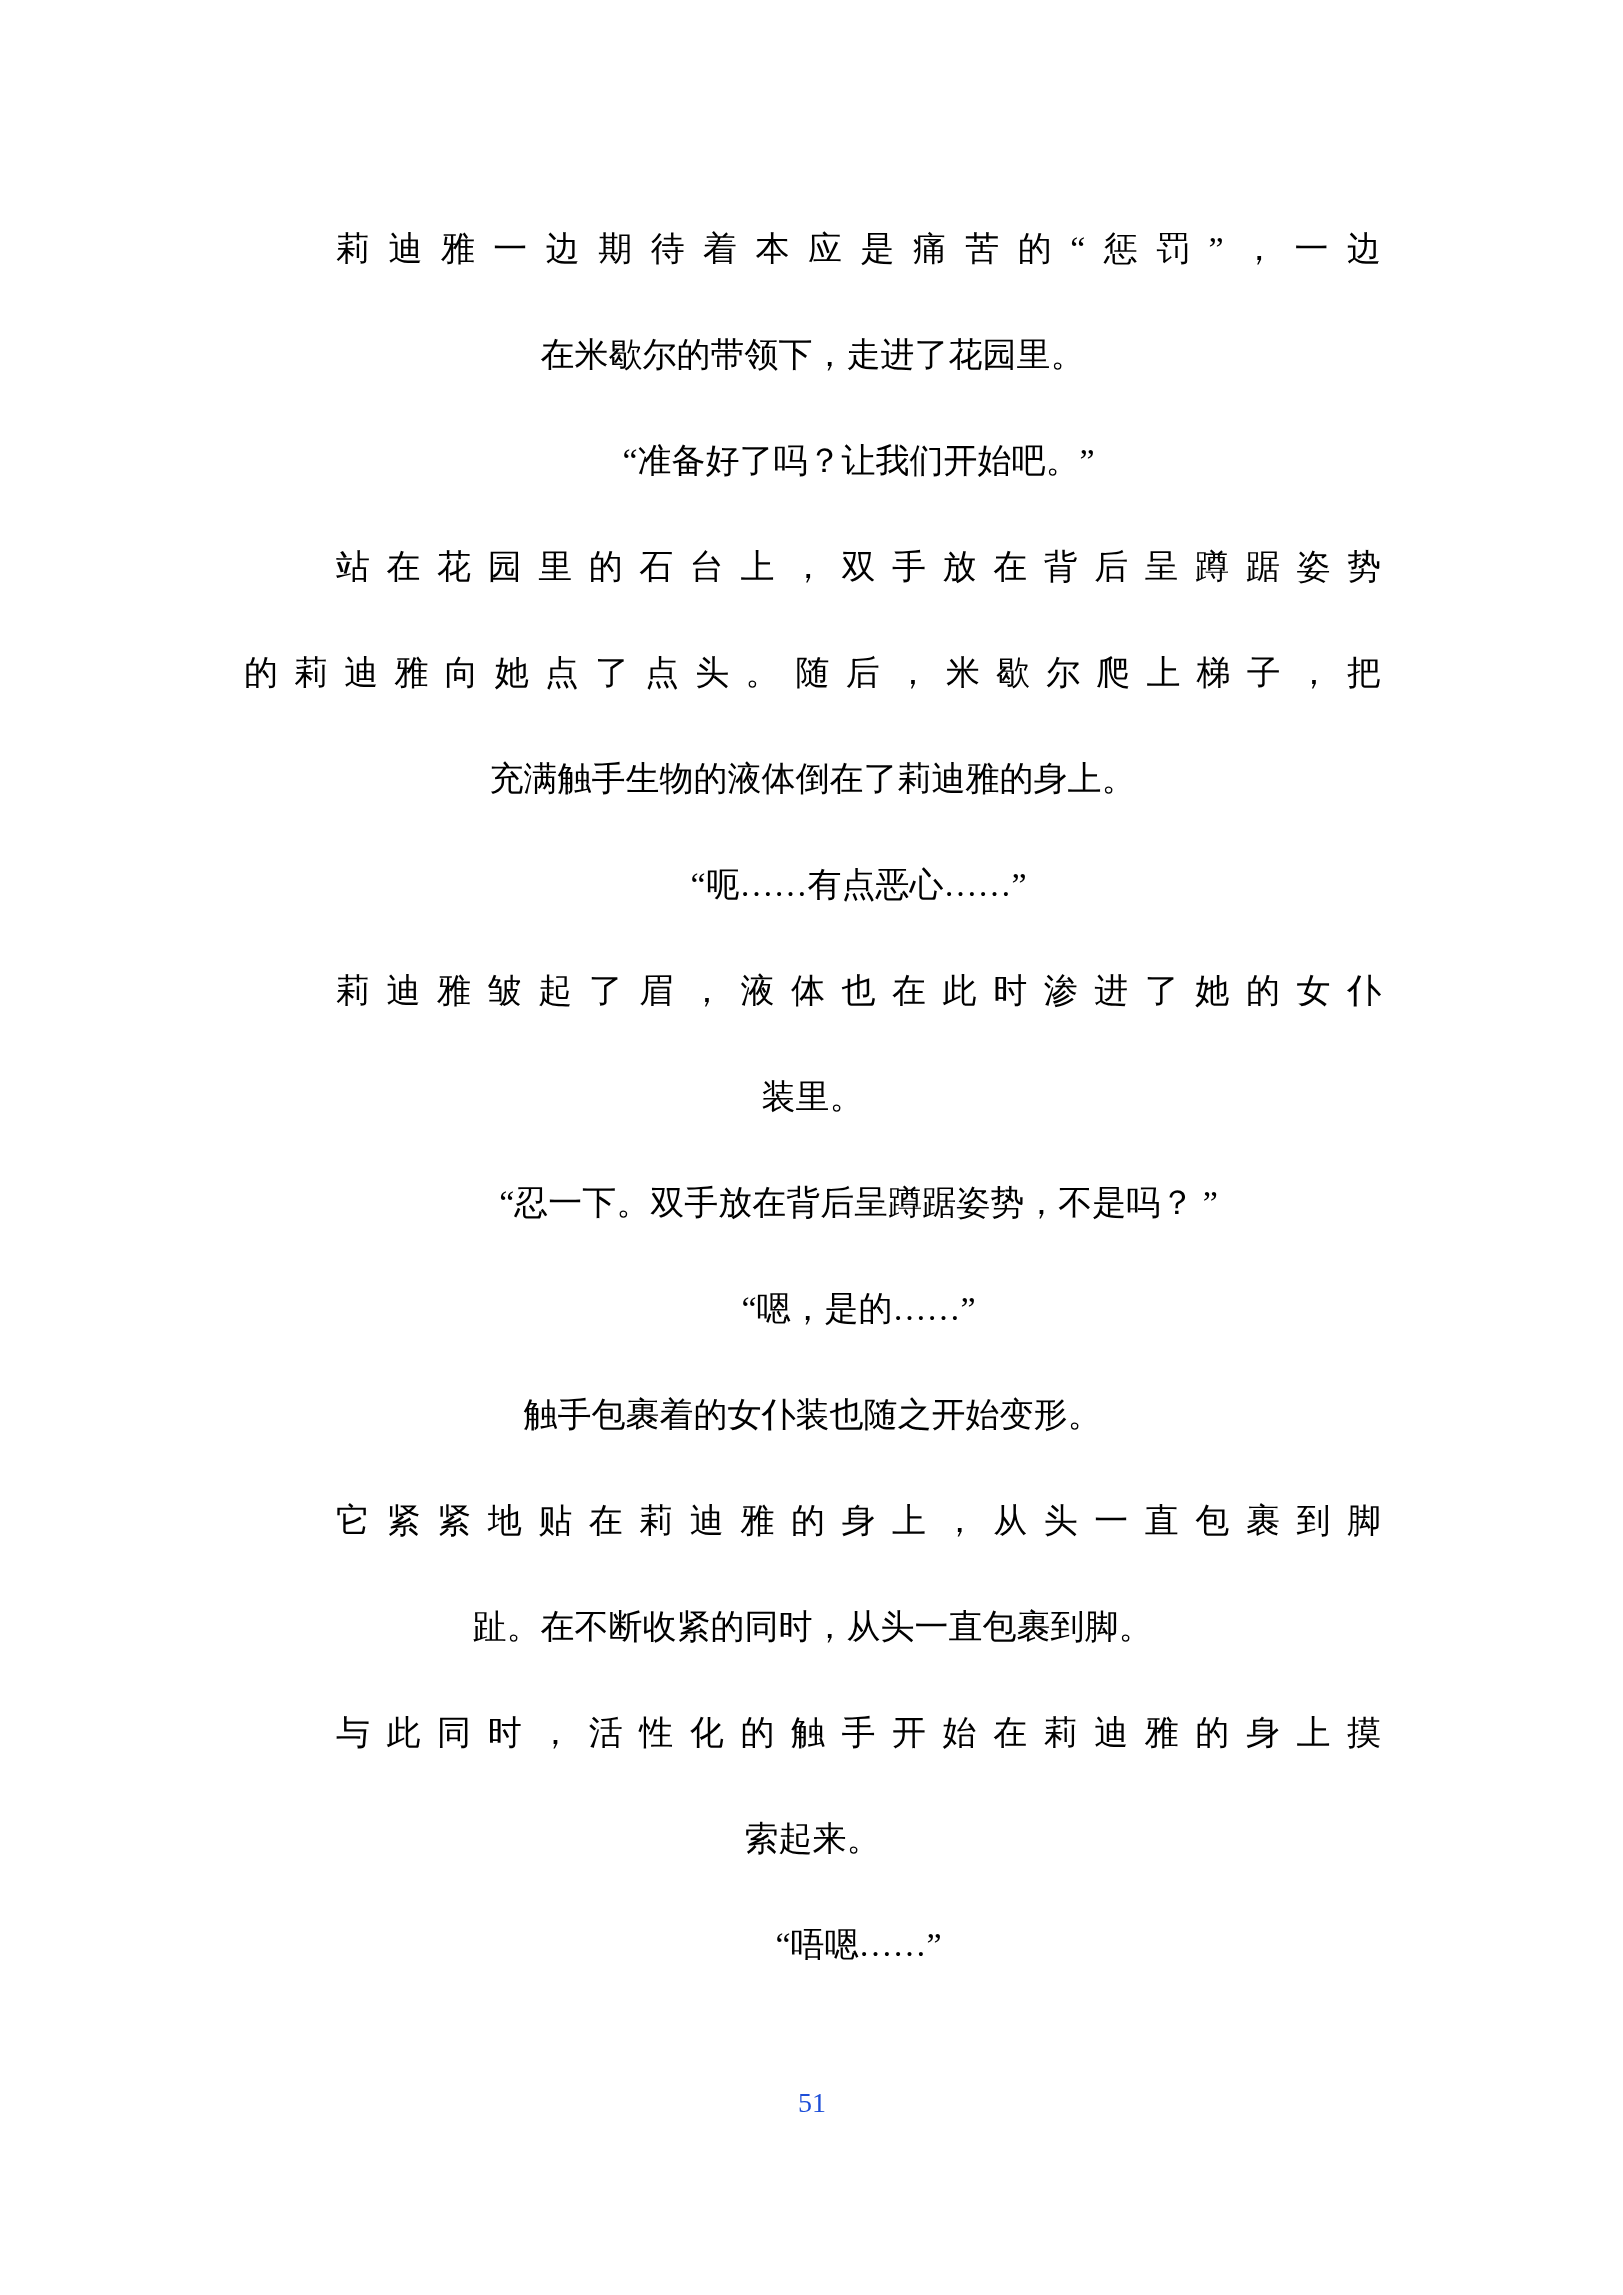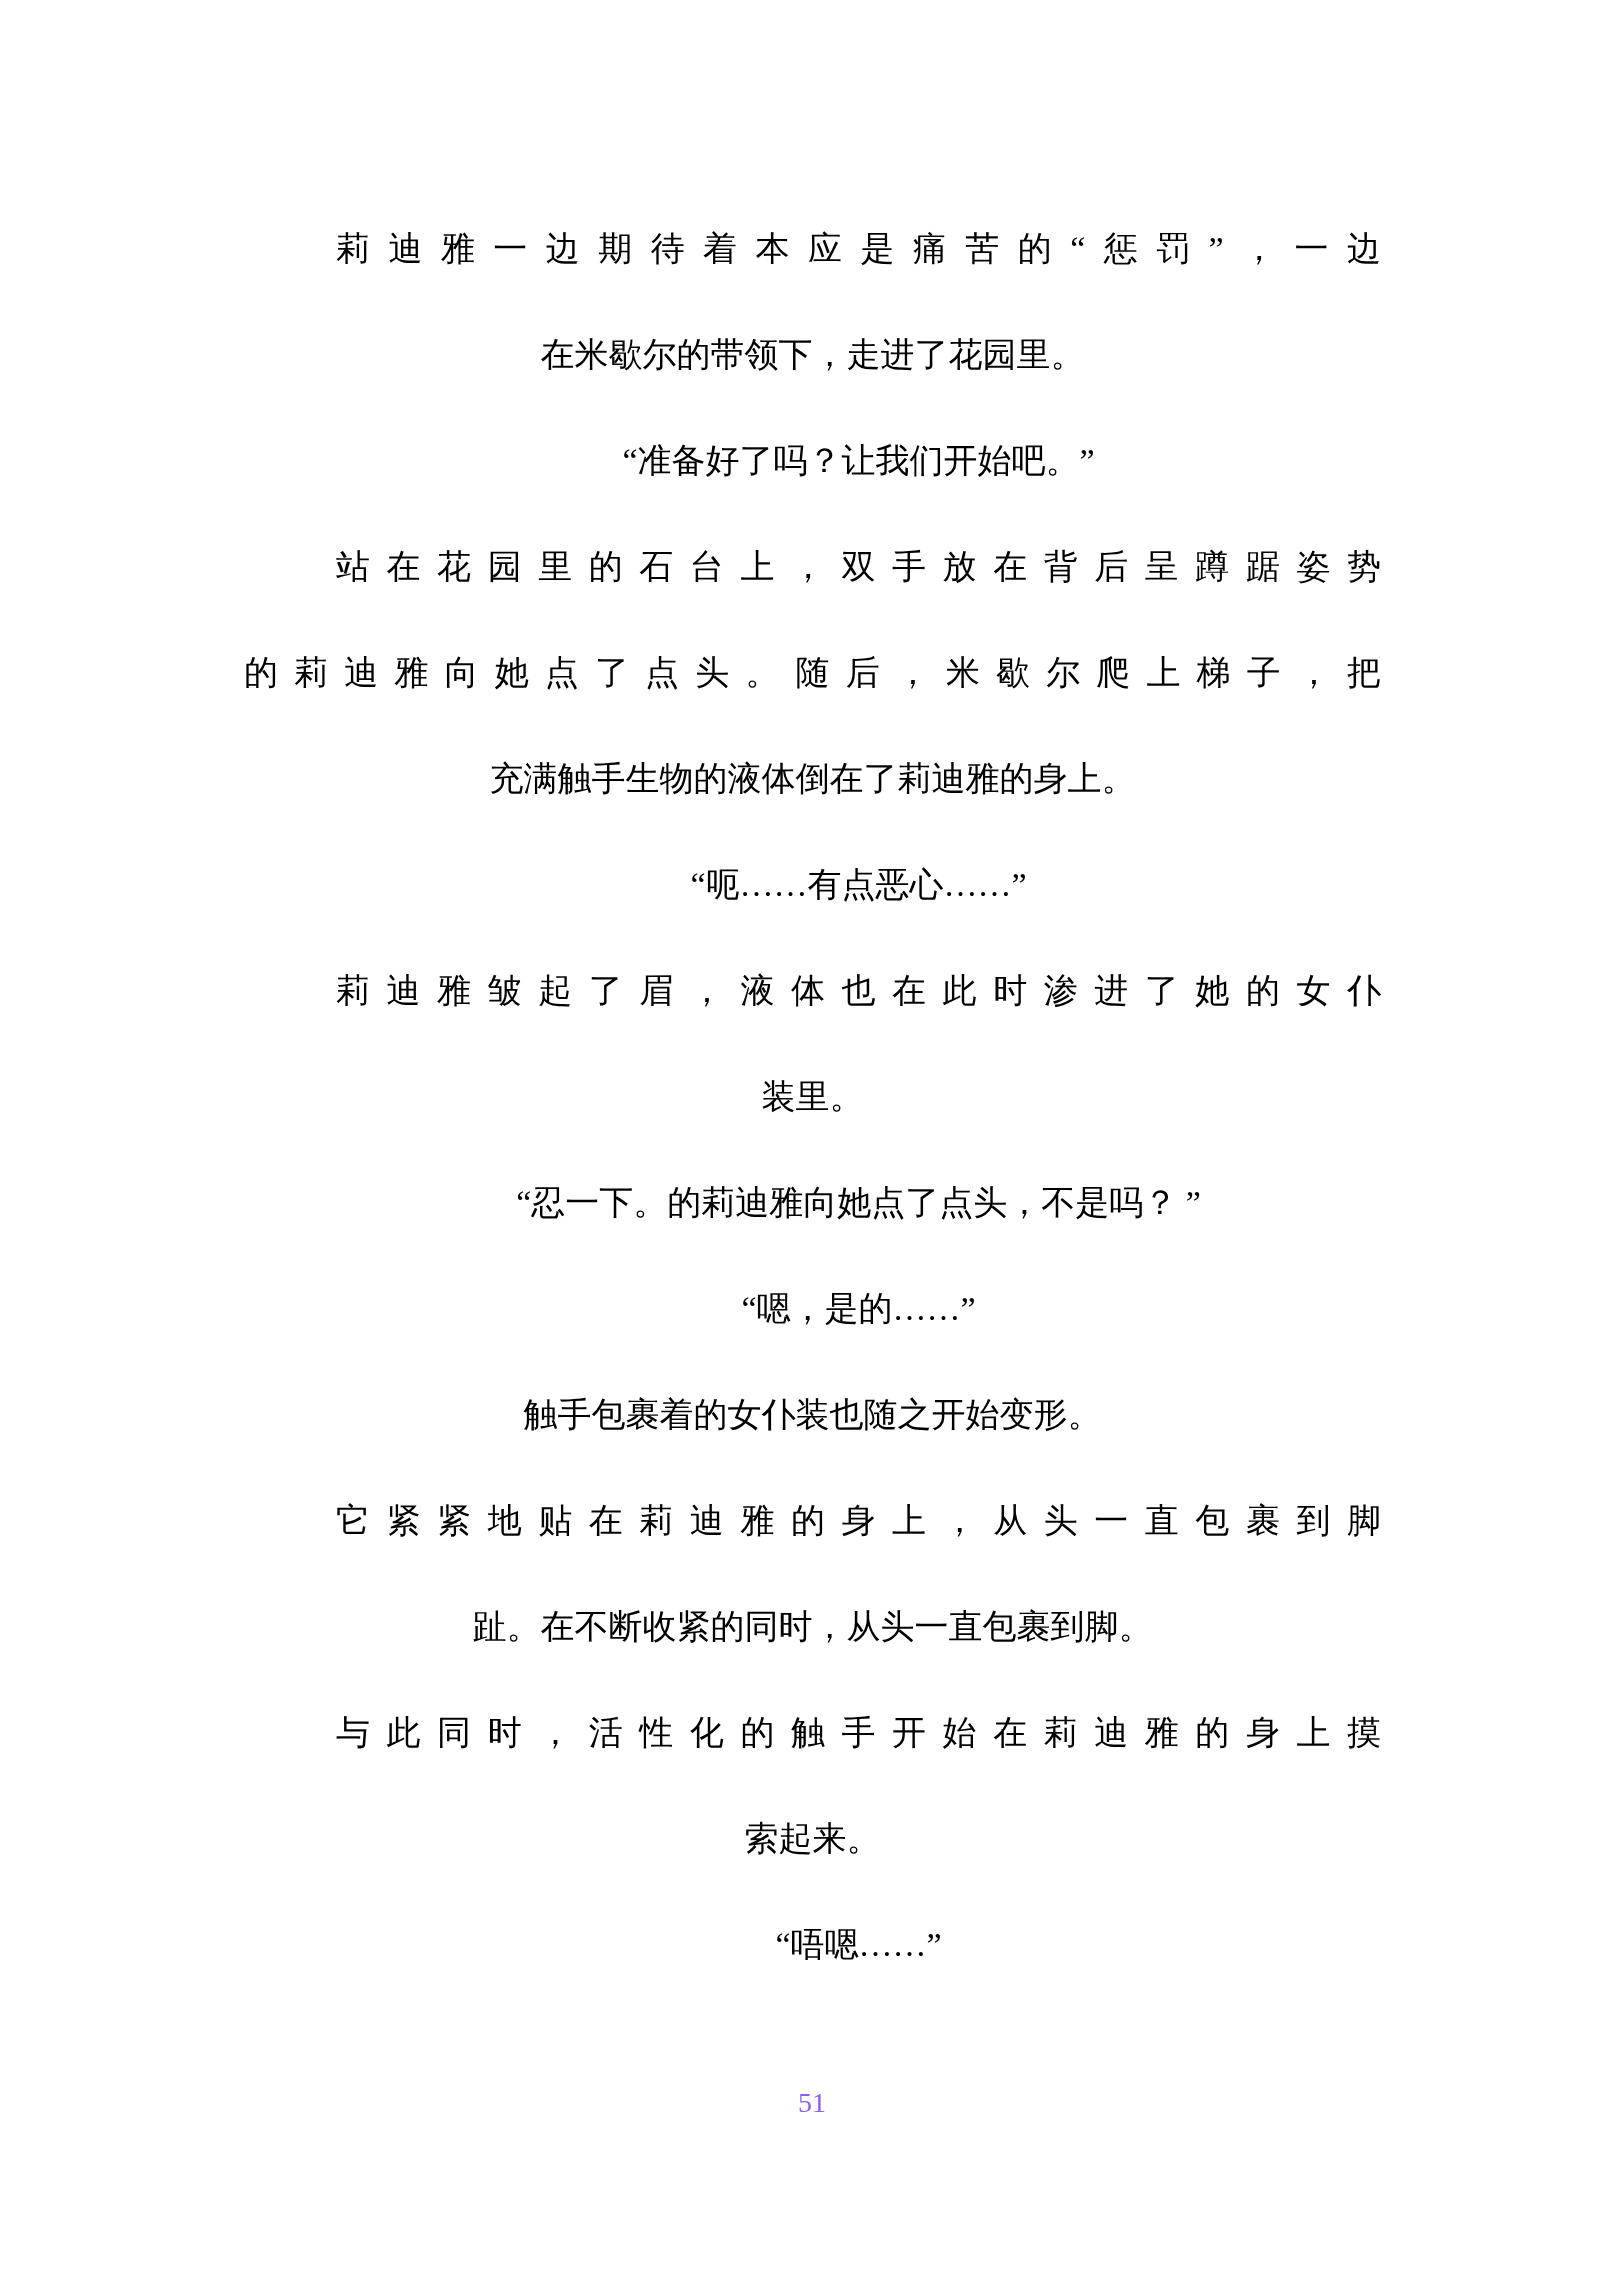--- a/index.html
+++ b/index.html
@@ -43,38 +43,38 @@
     text-align-last: justify;
   }
   .page-number {
     position: absolute;
     left: 0;
     top: 2087px;
     width: 100%;
     text-align: center;
     font-size: 28px;
     line-height: 32px;
-    color: #8b5cf6;
+    color: #1d4ed8;
   }
 </style>
 </head>
 <body>
 
 <div class="page">
   <div class="text-block" id="text-block">
       <div class="line indent justify">莉迪雅一边期待着本应是痛苦的“惩罚”，一边</div>
       <div class="line">在米歇尔的带领下，走进了花园里。</div>
       <div class="line indent">“准备好了吗？让我们开始吧。”</div>
       <div class="line indent justify">站在花园里的石台上，双手放在背后呈蹲踞姿势</div>
       <div class="line justify">的莉迪雅向她点了点头。随后，米歇尔爬上梯子，把</div>
       <div class="line">充满触手生物的液体倒在了莉迪雅的身上。</div>
       <div class="line indent">“呃……有点恶心……”</div>
       <div class="line indent justify">莉迪雅皱起了眉，液体也在此时渗进了她的女仆</div>
       <div class="line">装里。</div>
-      <div class="line indent">“忍一下。的莉迪雅向她点了点头，不是吗？ ”</div>
+      <div class="line indent">“忍一下。双手放在背后呈蹲踞姿势，不是吗？ ”</div>
       <div class="line indent">“嗯，是的……”</div>
       <div class="line">触手包裹着的女仆装也随之开始变形。</div>
       <div class="line indent justify">它紧紧地贴在莉迪雅的身上，从头一直包裹到脚</div>
       <div class="line">趾。在不断收紧的同时，从头一直包裹到脚。</div>
       <div class="line indent justify">与此同时，活性化的触手开始在莉迪雅的身上摸</div>
       <div class="line">索起来。</div>
       <div class="line indent">“唔嗯……”</div>
     </div>
   <div class="page-number">51</div>
 </div>

